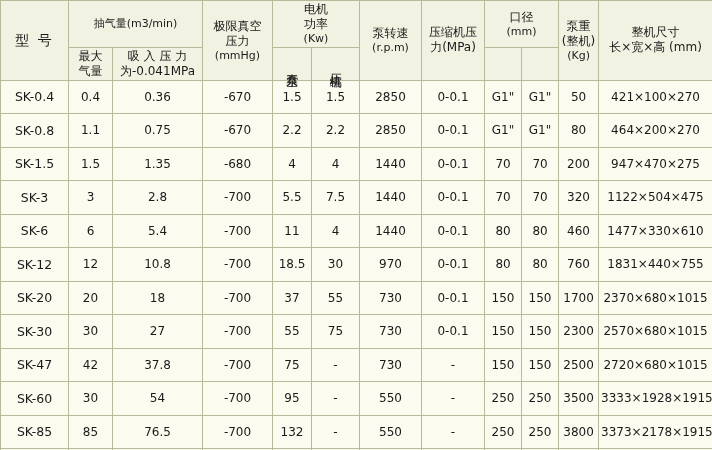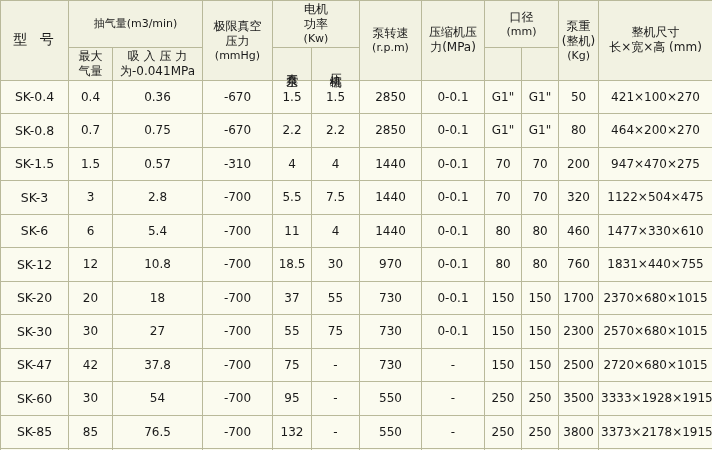--- a/index.html
+++ b/index.html
@@ -36,21 +36,21 @@
   tbody td {
     background: #fbfbef;
     font-size: 12px;
     height: 28px;
   }
   tbody td.model {
     font-size: 12.5px;
     padding-left: 8px;
     text-align: left;
   }
-  .h-model { font-size: 14px; letter-spacing: 2px; font-family: Liberation Mono, monospace; }
+  .h-model { font-size: 14px; letter-spacing: 2px; }
   .h-small { font-size: 11px; }
   .h-vac { font-size: 12px; }
   .stack { display: block; }
   .unit { display: block; font-size: 11px; }
   .vert {
     writing-mode: vertical-rl;
     text-orientation: upright;
     letter-spacing: 1px;
     display: inline-block;
     line-height: 1.05;
@@ -147,37 +147,37 @@
       <td>1.5</td>
       <td>2850</td>
       <td>0-0.1</td>
       <td>G1"</td>
       <td>G1"</td>
       <td>50</td>
       <td class="dim">421×100×270</td>
     </tr>
     <tr>
       <td class="model">SK-0.8</td>
-      <td>0.7</td>
+      <td>1.1</td>
       <td>0.75</td>
       <td>-670</td>
       <td>2.2</td>
       <td>2.2</td>
       <td>2850</td>
       <td>0-0.1</td>
       <td>G1"</td>
       <td>G1"</td>
       <td>80</td>
       <td class="dim">464×200×270</td>
     </tr>
     <tr>
       <td class="model">SK-1.5</td>
       <td>1.5</td>
-      <td>0.57</td>
-      <td>-310</td>
+      <td>1.35</td>
+      <td>-680</td>
       <td>4</td>
       <td>4</td>
       <td>1440</td>
       <td>0-0.1</td>
       <td>70</td>
       <td>70</td>
       <td>200</td>
       <td class="dim">947×470×275</td>
     </tr>
     <tr>

